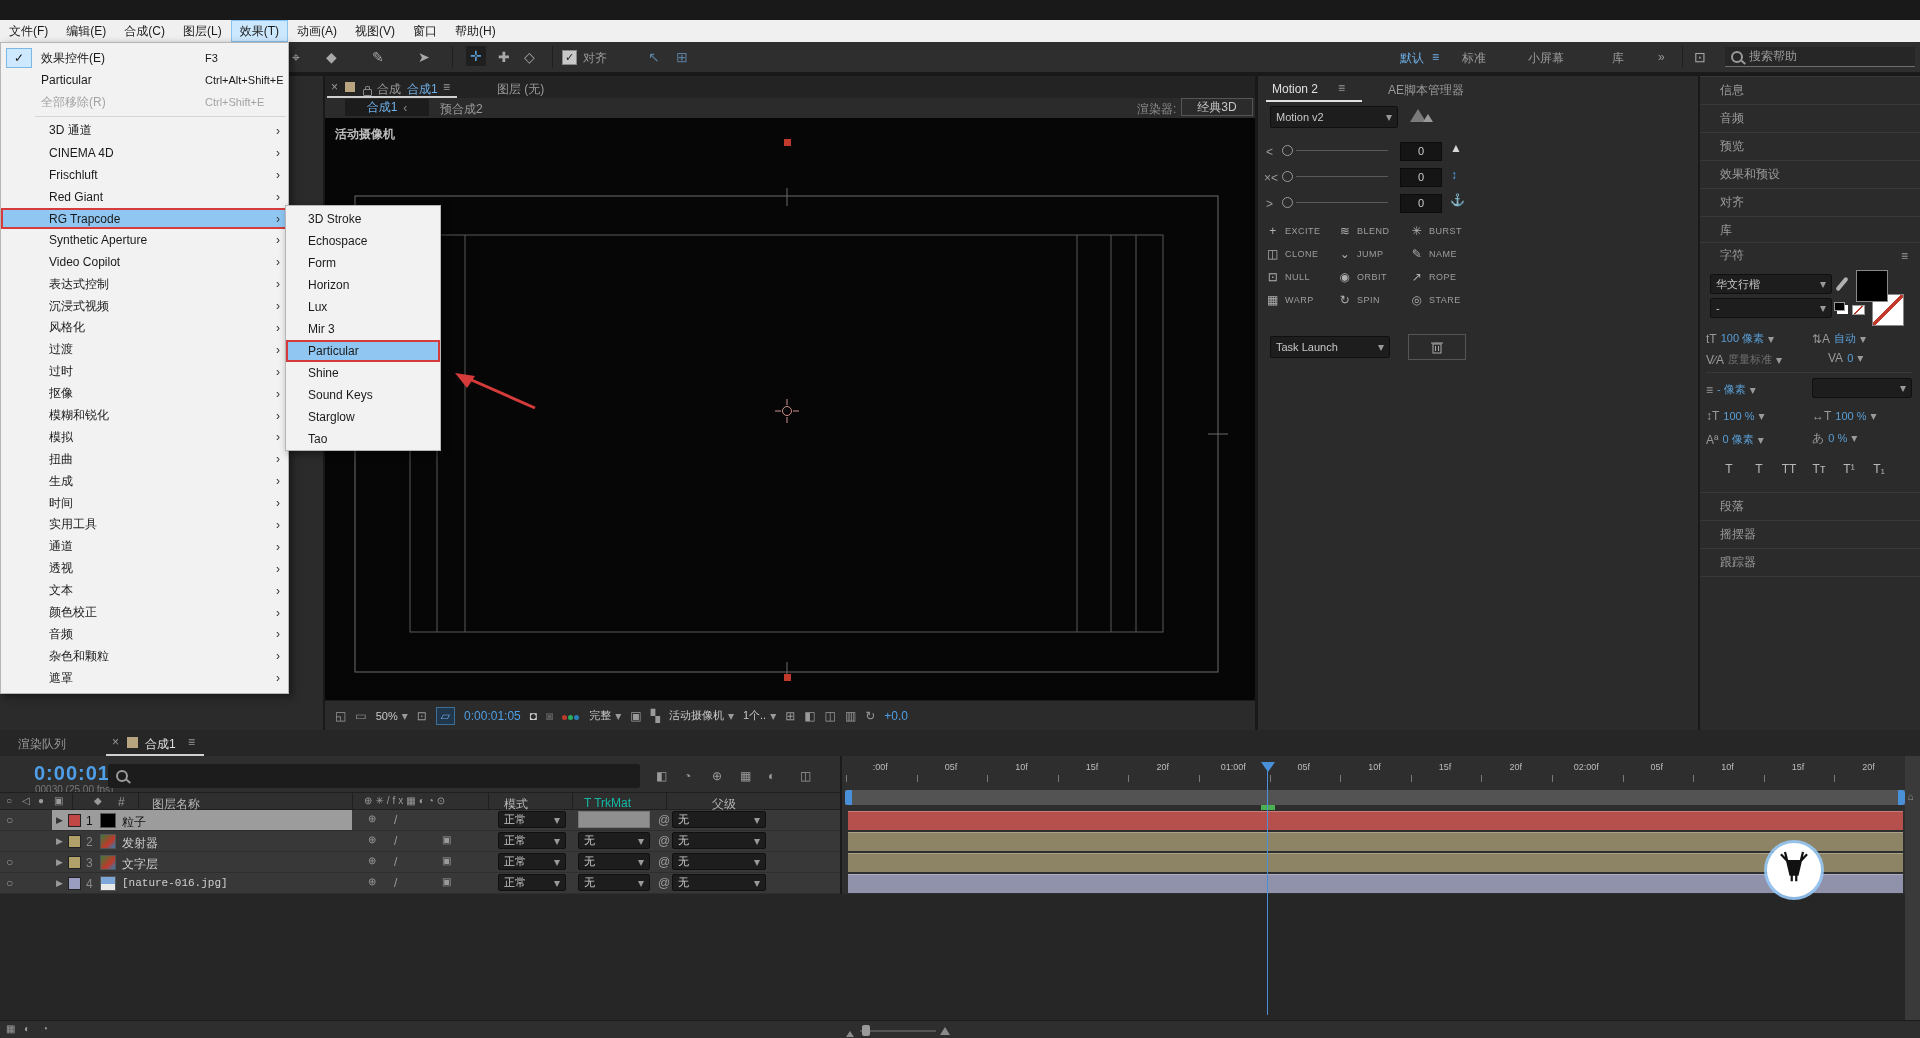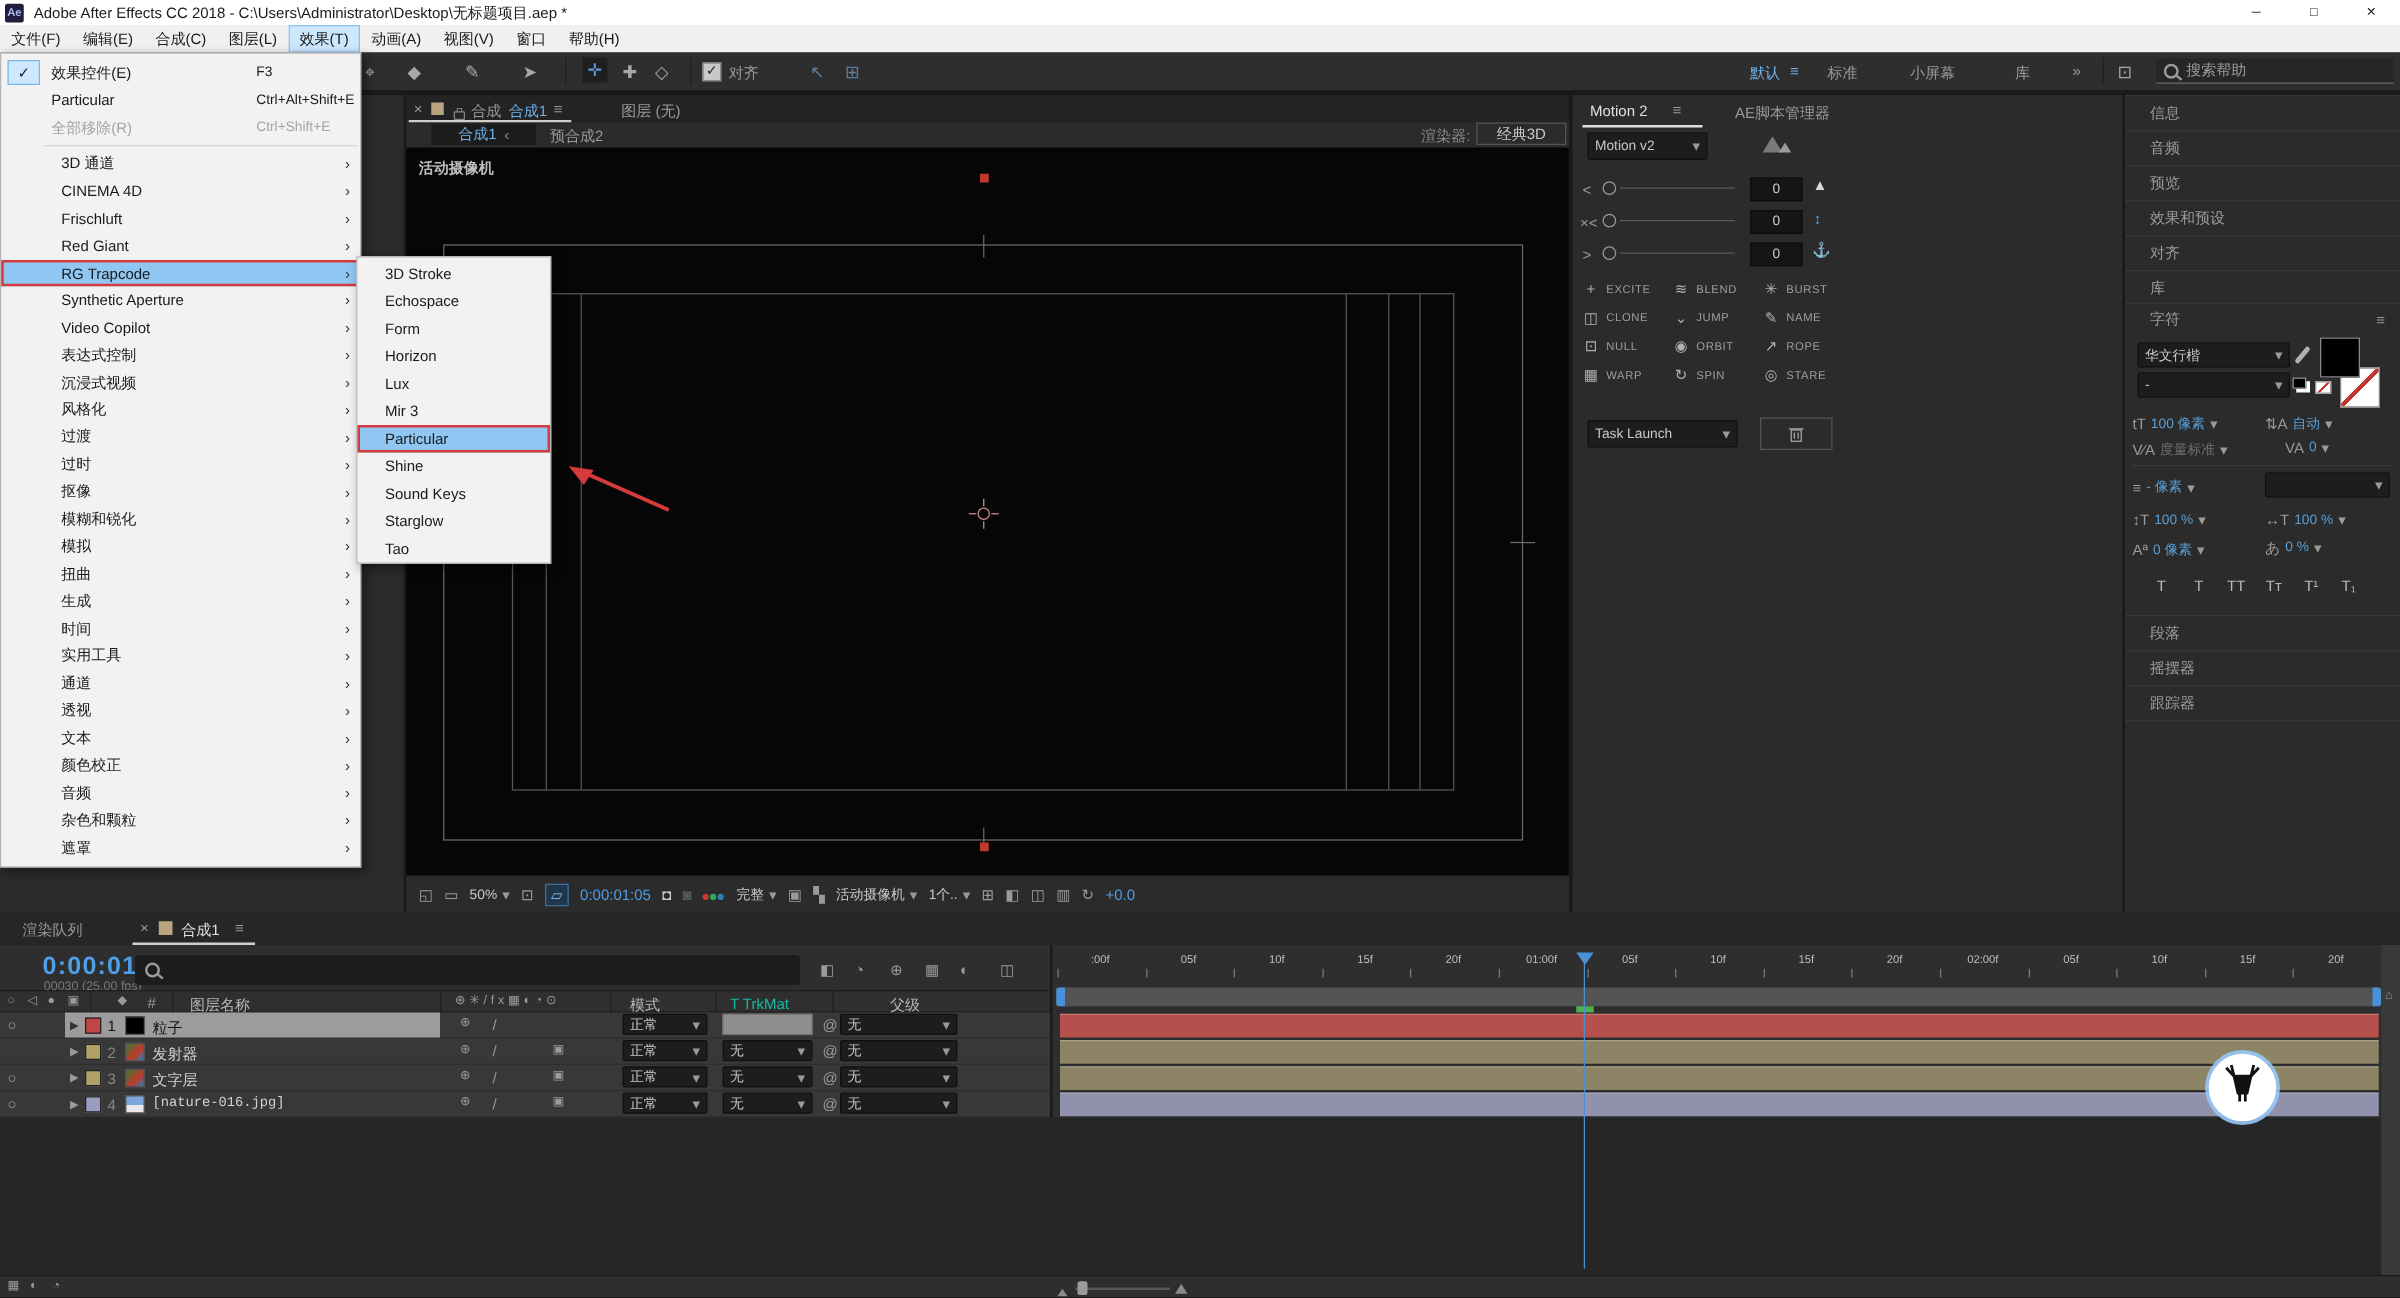--- a/index.html
+++ b/index.html
@@ -82,29 +82,20 @@
   .submenu{left:285px;top:205px;width:156px;height:246px;background:#f2f2f2;border:1px solid #b6b6b6;box-sizing:border-box;
            box-shadow:3px 3px 8px rgba(0,0,0,.45);z-index:55;color:#1a1a1a;padding-top:2px;}
   .sm-row{height:22px;display:flex;align-items:center;padding-left:22px;box-sizing:border-box;}
   .sm-row[data-idx="6"]{background:#8fc7f2;outline:2px solid #d63b3b;outline-offset:-2px;}
 </style>
 </head>
 <body>
 
 <div class="app">
 
-  <div class="abs titlebar">
-    <span class="ae-logo">Ae</span>
-    <span>Adobe After Effects CC 2018 - C:\Users\Administrator\Desktop\无标题项目.aep *</span>
-    <span class="winbtns">
-      <span class="winbtn">─</span>
-      <span class="winbtn">□</span>
-      <span class="winbtn">✕</span>
-    </span>
-  </div>
 
   <div class="abs menubar">
 
   <span class="mb-item" data-idx="0">文件(F)</span>
       <span class="mb-item" data-idx="1">编辑(E)</span>
       <span class="mb-item" data-idx="2">合成(C)</span>
       <span class="mb-item" data-idx="3">图层(L)</span>
       <span class="mb-item" data-idx="4">效果(T)</span>
       <span class="mb-item" data-idx="5">动画(A)</span>
       <span class="mb-item" data-idx="6">视图(V)</span>
@@ -225,21 +216,21 @@
       <span class="blue">+0.0</span>
     </div>
   </div>
 
   <div class="abs motion panel">
     <span class="abs ptab-active" style="left:14px;top:6px">Motion 2</span>
     <span class="abs icn" style="left:80px;top:6px">≡</span>
     <span class="underline" style="left:8px;top:24px;width:96px;background:#e0e0e0"></span>
     <span class="abs ptab" style="left:130px;top:6px">AE脚本管理器</span>
 
-    <span class="abs dd" style="left:12px;top:30px;width:96px;height:22px">
+    <span class="abs dd" style="left:12px;top:30px;width:128px;height:22px">
       <span>Motion v2</span>
       <span class="icn">▾</span>
     </span>
     <span class="abs" style="left:152px;top:33px">
       <span class="mtn" style="border-bottom-color:#7a7a7a;border-left-width:8px;border-right-width:8px;border-bottom-width:13px"></span>
       <span class="mtn" style="margin-left:-6px;border-bottom-color:#9a9a9a"></span>
     </span>
 
     <span class="abs icn" style="left:8px;top:70px">&lt;</span>
     <span class="abs knob" style="left:24px;top:69px"></span>

